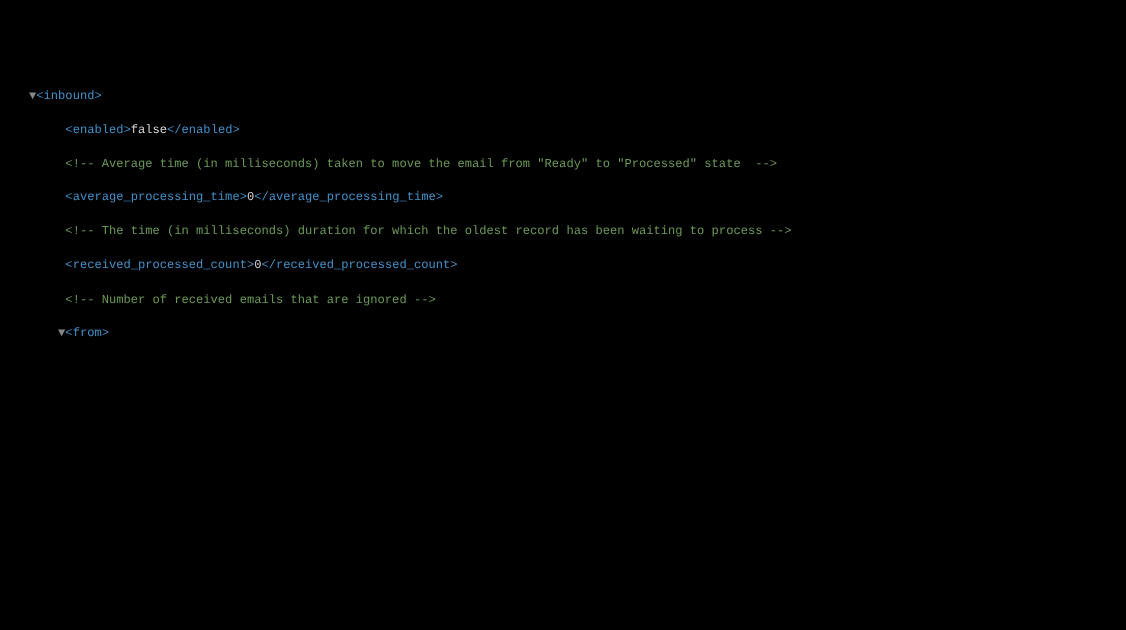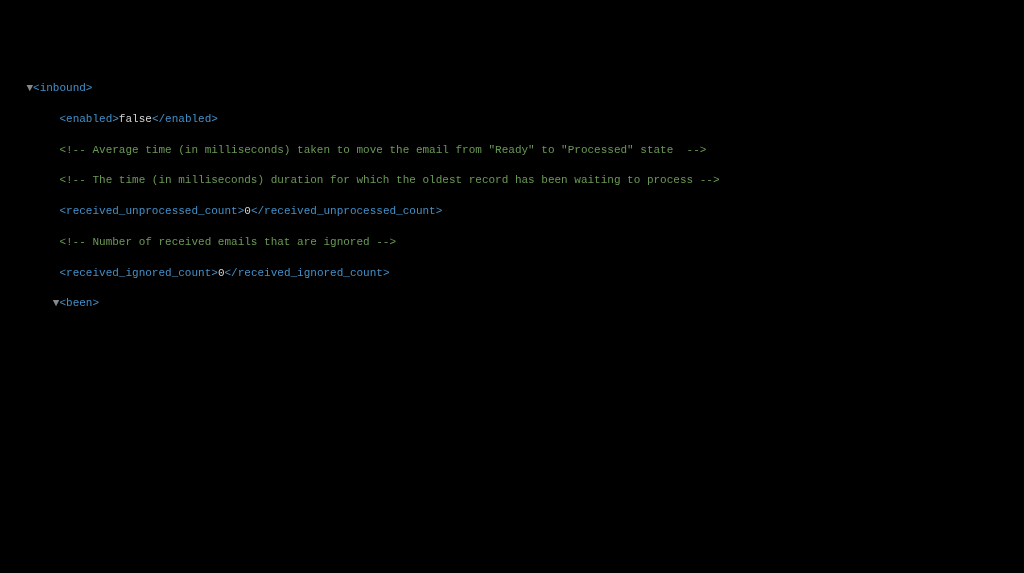--- a/index.html
+++ b/index.html
@@ -24,25 +24,25 @@
 </style>
 </head>
 <body>
 
 
 
 <div class="xml-container">
 <span class="ln">    <span class="caret">▼</span><span class="tag">&lt;<span>inbound</span>&gt;</span></span>
 <span class="ln">         <span class="tag">&lt;<span>enabled</span>&gt;</span><span class="value">false</span><span class="tag">&lt;/<span>enabled</span>&gt;</span></span>
 <span class="ln">         <span class="comment">&lt;!-- Average time (in milliseconds) taken to move the email from "Ready" to "Processed" state  --&gt;</span></span>
+<span class="ln">         <span class="tag">&lt;<span>average_processing_time</span>&gt;</span><span class="value">0</span><span class="tag">&lt;/<span>average_processing_time</span>&gt;</span></span>
 <span class="ln">         <span class="comment">&lt;!-- The time (in milliseconds) duration for which the oldest record has been waiting to process --&gt;</span></span>
-<span class="ln">         <span class="tag">&lt;<span>received_unprocessed_count</span>&gt;</span><span class="value">0</span><span class="tag">&lt;/<span>received_unprocessed_count</span>&gt;</span></span>
+<span class="ln">         <span class="tag">&lt;<span>received_processed_count</span>&gt;</span><span class="value">0</span><span class="tag">&lt;/<span>received_processed_count</span>&gt;</span></span>
 <span class="ln">         <span class="comment">&lt;!-- Number of received emails that are ignored --&gt;</span></span>
-<span class="ln">         <span class="tag">&lt;<span>received_ignored_count</span>&gt;</span><span class="value">0</span><span class="tag">&lt;/<span>received_ignored_count</span>&gt;</span></span>
-<span class="ln">        <span class="caret">▼</span><span class="tag">&lt;<span>been</span>&gt;</span></span>
+<span class="ln">        <span class="caret">▼</span><span class="tag">&lt;<span>from</span>&gt;</span></span>
 
 
 
 
 
 
 
 
 
 

